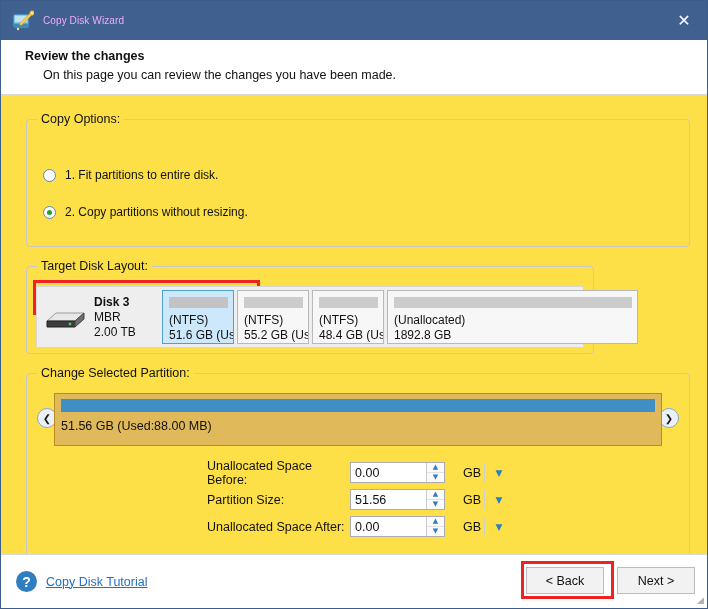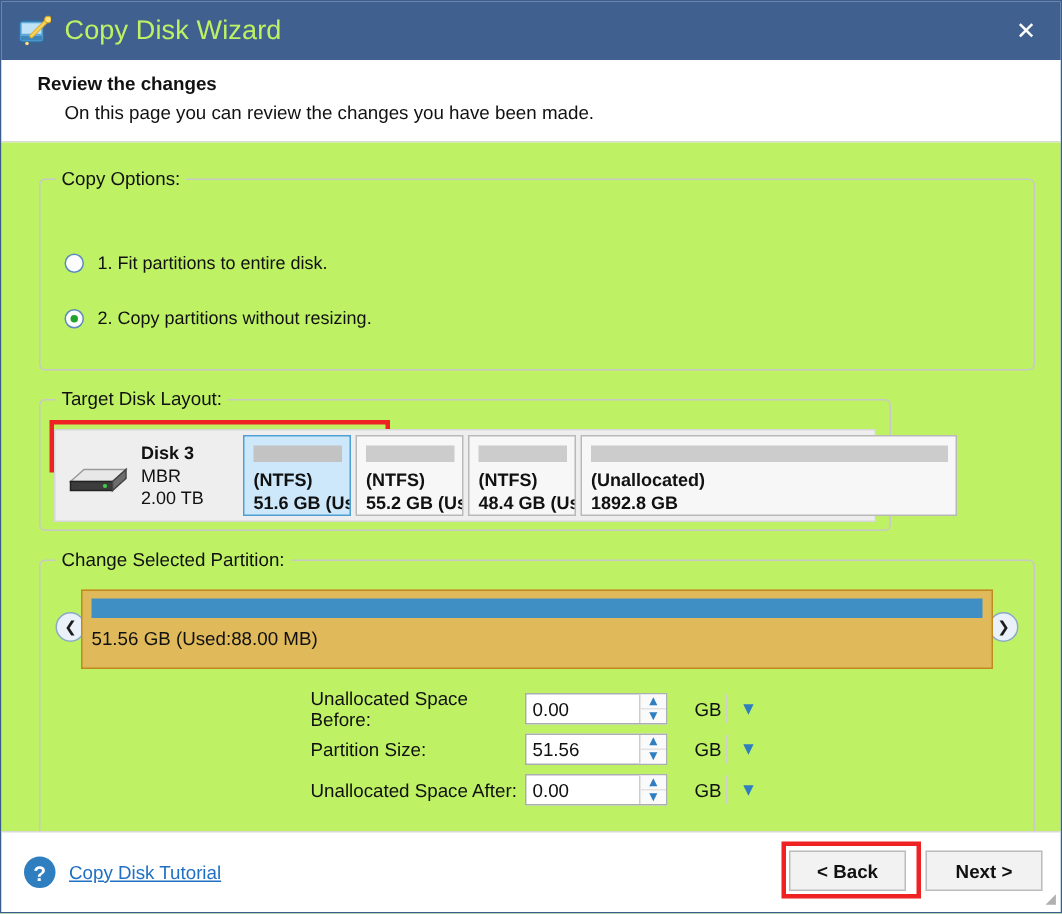--- a/index.html
+++ b/index.html
@@ -37,22 +37,22 @@
   }
   .titlebar-icon {
     width: 22px;
     height: 22px;
     margin-left: 11px;
     margin-right: 9px;
     flex: 0 0 auto;
     position: relative;
   }
   .title-text {
-    color: #bef264;
-    font-size: 18px;
+    color: #f0abfc;
+    font-size: 10px;
     letter-spacing: .1px;
   }
   .titlebar-close {
     position: absolute;
     right: 0;
     top: 0;
     width: 46px;
     height: 38px;
     display: flex;
     align-items: center;
@@ -81,21 +81,21 @@
     margin-top: 5px;
     margin-left: 18px;
     font-size: 12.5px;
     color: #111;
   }
 
   
   .body {
     flex: 1 1 auto;
     position: relative;
-    background: #bef264;
+    background: #fde047;
     padding: 0 14px;
     box-sizing: border-box;
   }
 
   fieldset.group {
     position: absolute;
     margin: 0;
     padding: 0;
     border: 1px solid #c8c8c8;
     border-radius: 4px;
@@ -201,21 +201,20 @@
   }
   .disk-meta .disk-name { font-weight: bold; }
   .partitions {
     flex: 1 1 auto;
     display: flex;
     align-items: stretch;
     padding: 3px 2px 3px 0;
     box-sizing: border-box;
     gap: 3px;
     min-width: 0;
-    font-weight: bold;
   }
   .part {
     border: 1px solid #b9b9b9;
     background: #f7f7f7;
     box-sizing: border-box;
     padding: 6px 5px 0 6px;
     overflow: hidden;
     white-space: nowrap;
     font-size: 12px;
     line-height: 15px;
@@ -395,21 +394,20 @@
     color: #1f6fc4;
     text-decoration: underline;
     font-size: 12.5px;
   }
   .footer-buttons {
     position: absolute;
     right: 12px;
     top: 12px;
     display: flex;
     gap: 13px;
-    font-weight: bold;
   }
   .btn {
     width: 78px;
     height: 27px;
     border: 1px solid #bcbcbc;
     background: #f2f2f2;
     box-sizing: border-box;
     font-family: "Liberation Sans", sans-serif;
     font-size: 12.5px;
     color: #111;

